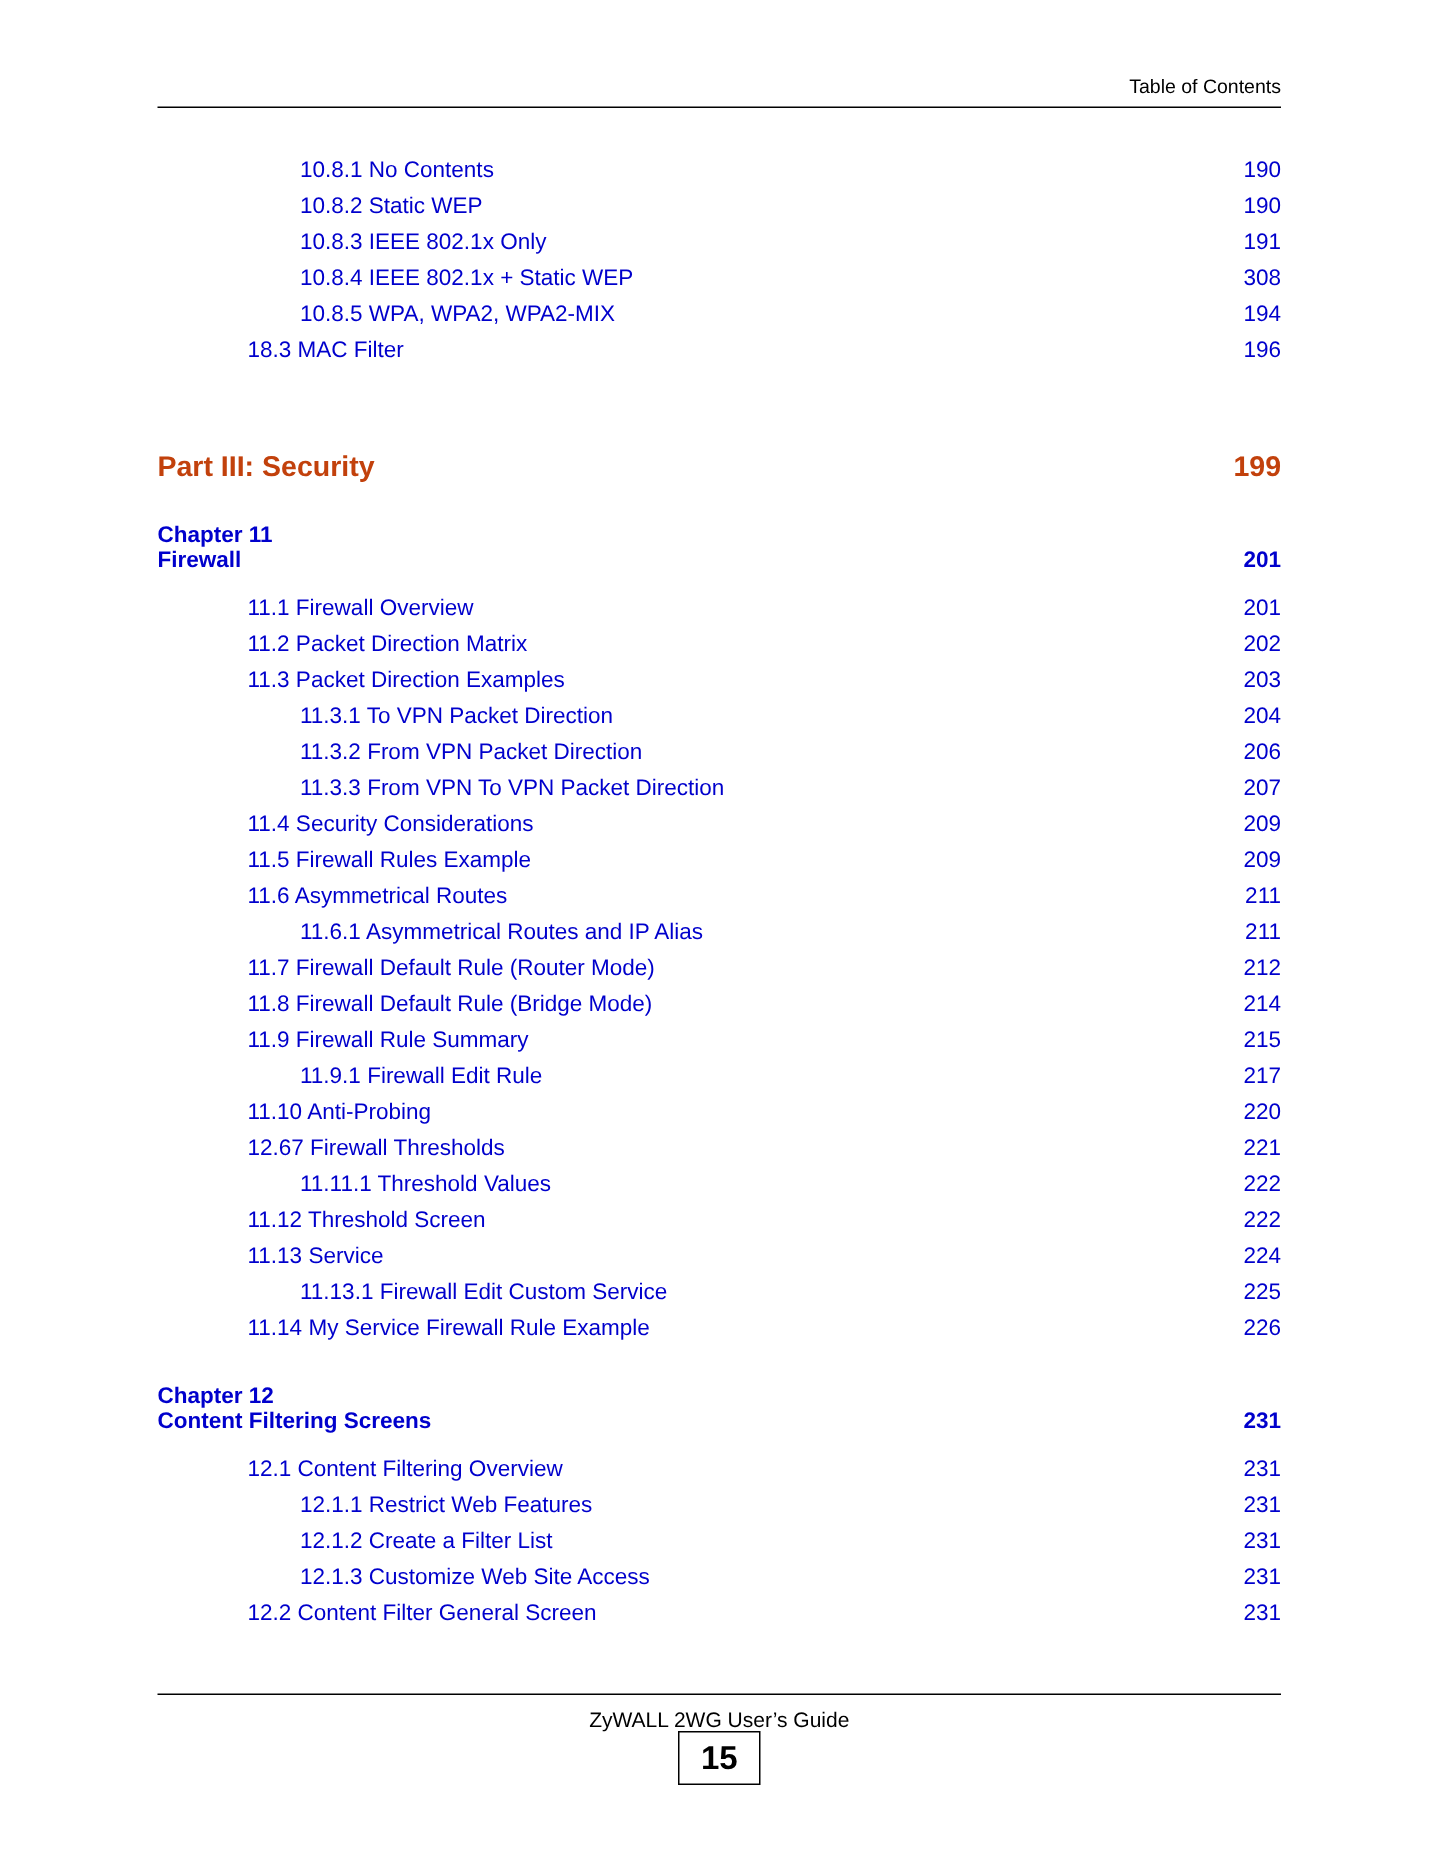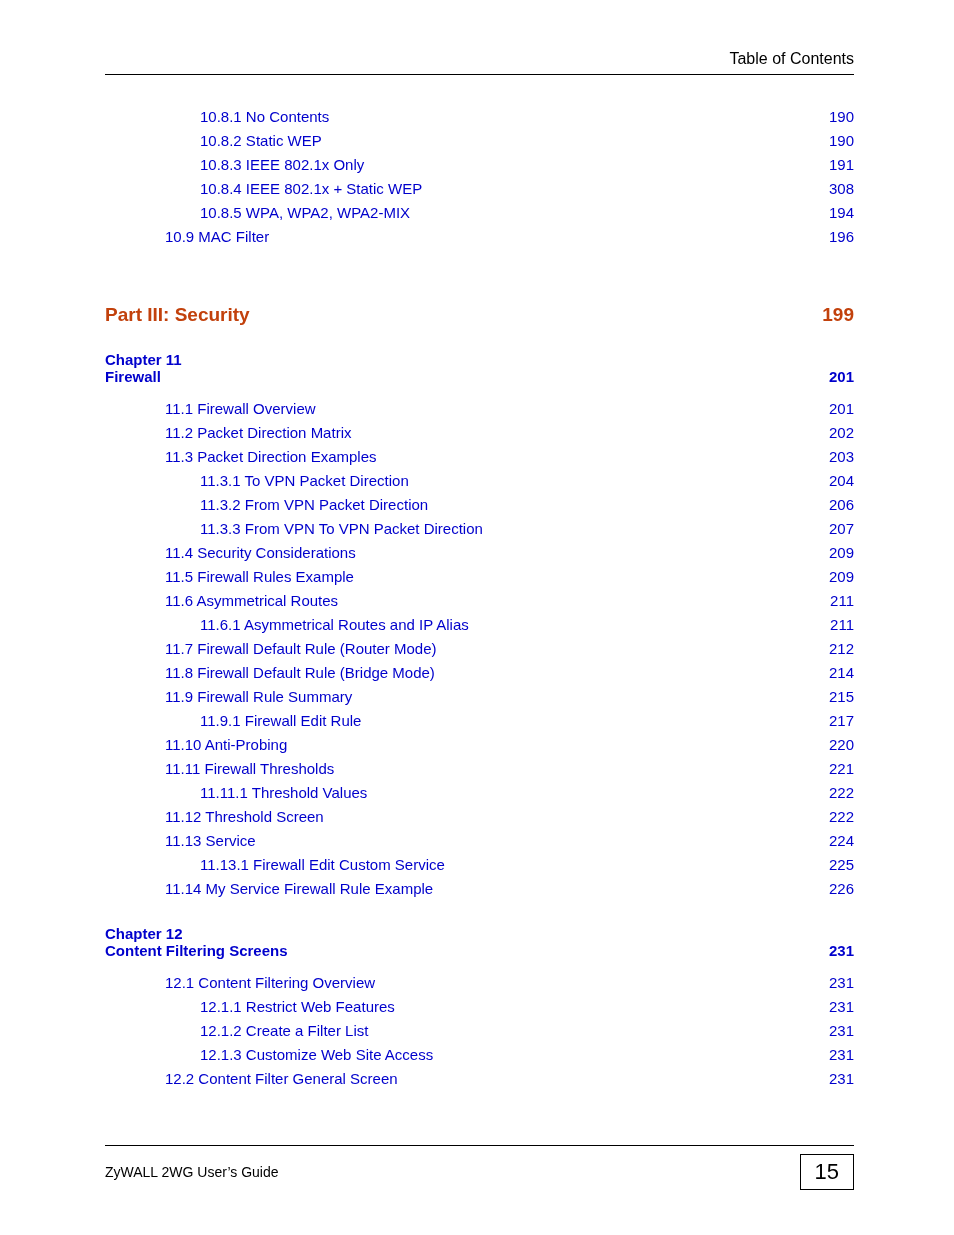--- a/index.html
+++ b/index.html
@@ -10,21 +10,21 @@
   }
   .page {
     width: 954px;
     height: 1235px;
     position: relative;
     box-sizing: border-box;
     padding: 50px 100px 60px 105px;
   }
   .header-area {
     text-align: right;
-    font-size: 16px;
+    font-size: 13px;
     color: #000;
     padding-bottom: 6px;
   }
   .hr-top {
     border: 0;
     border-top: 1.5px solid #000;
     margin: 0 0 30px 0;
   }
   .toc-line {
     display: flex;
@@ -125,29 +125,30 @@
   }
   .hr-bottom {
     border: 0;
     border-top: 1.5px solid #000;
     margin: 0 0 8px 0;
   }
   .footer-row {
     display: flex;
     justify-content: space-between;
     align-items: center;
+    flex-direction: column;
   }
   .footer-text {
     font-size: 14px;
   }
   .page-number-box {
     border: 1.5px solid #000;
     padding: 4px 14px;
     font-size: 22px;
-    font-weight: normal;
+    font-weight: bold;
   }
 </style>
 </head>
 <body>
 
 <div class="page">
 
   <div class="header-area">Table of Contents</div>
   <hr class="hr-top">
 
@@ -171,21 +172,21 @@
         <span class="toc-title">10.8.4 IEEE 802.1x + Static WEP</span>
         <span class="toc-dots"></span>
         <span class="toc-page">308</span>
       </div>
       <div class="toc-line indent-2">
         <span class="toc-title">10.8.5 WPA, WPA2, WPA2-MIX</span>
         <span class="toc-dots"></span>
         <span class="toc-page">194</span>
       </div>
       <div class="toc-line indent-1">
-        <span class="toc-title">10.9 MAC Filter</span>
+        <span class="toc-title">18.3 MAC Filter</span>
         <span class="toc-dots"></span>
         <span class="toc-page">196</span>
       </div>
     </div>
 
   <div class="part-line">
     <span class="part-title">Part III: Security</span>
     <span class="part-dots"></span>
     <span class="part-page">199</span>
   </div>
@@ -266,21 +267,21 @@
         <span class="toc-title">11.9.1 Firewall Edit Rule</span>
         <span class="toc-dots"></span>
         <span class="toc-page">217</span>
       </div>
       <div class="toc-line indent-1">
         <span class="toc-title">11.10 Anti-Probing</span>
         <span class="toc-dots"></span>
         <span class="toc-page">220</span>
       </div>
       <div class="toc-line indent-1">
-        <span class="toc-title">11.11 Firewall Thresholds</span>
+        <span class="toc-title">12.67 Firewall Thresholds</span>
         <span class="toc-dots"></span>
         <span class="toc-page">221</span>
       </div>
       <div class="toc-line indent-2">
         <span class="toc-title">11.11.1 Threshold Values</span>
         <span class="toc-dots"></span>
         <span class="toc-page">222</span>
       </div>
       <div class="toc-line indent-1">
         <span class="toc-title">11.12 Threshold Screen</span>

